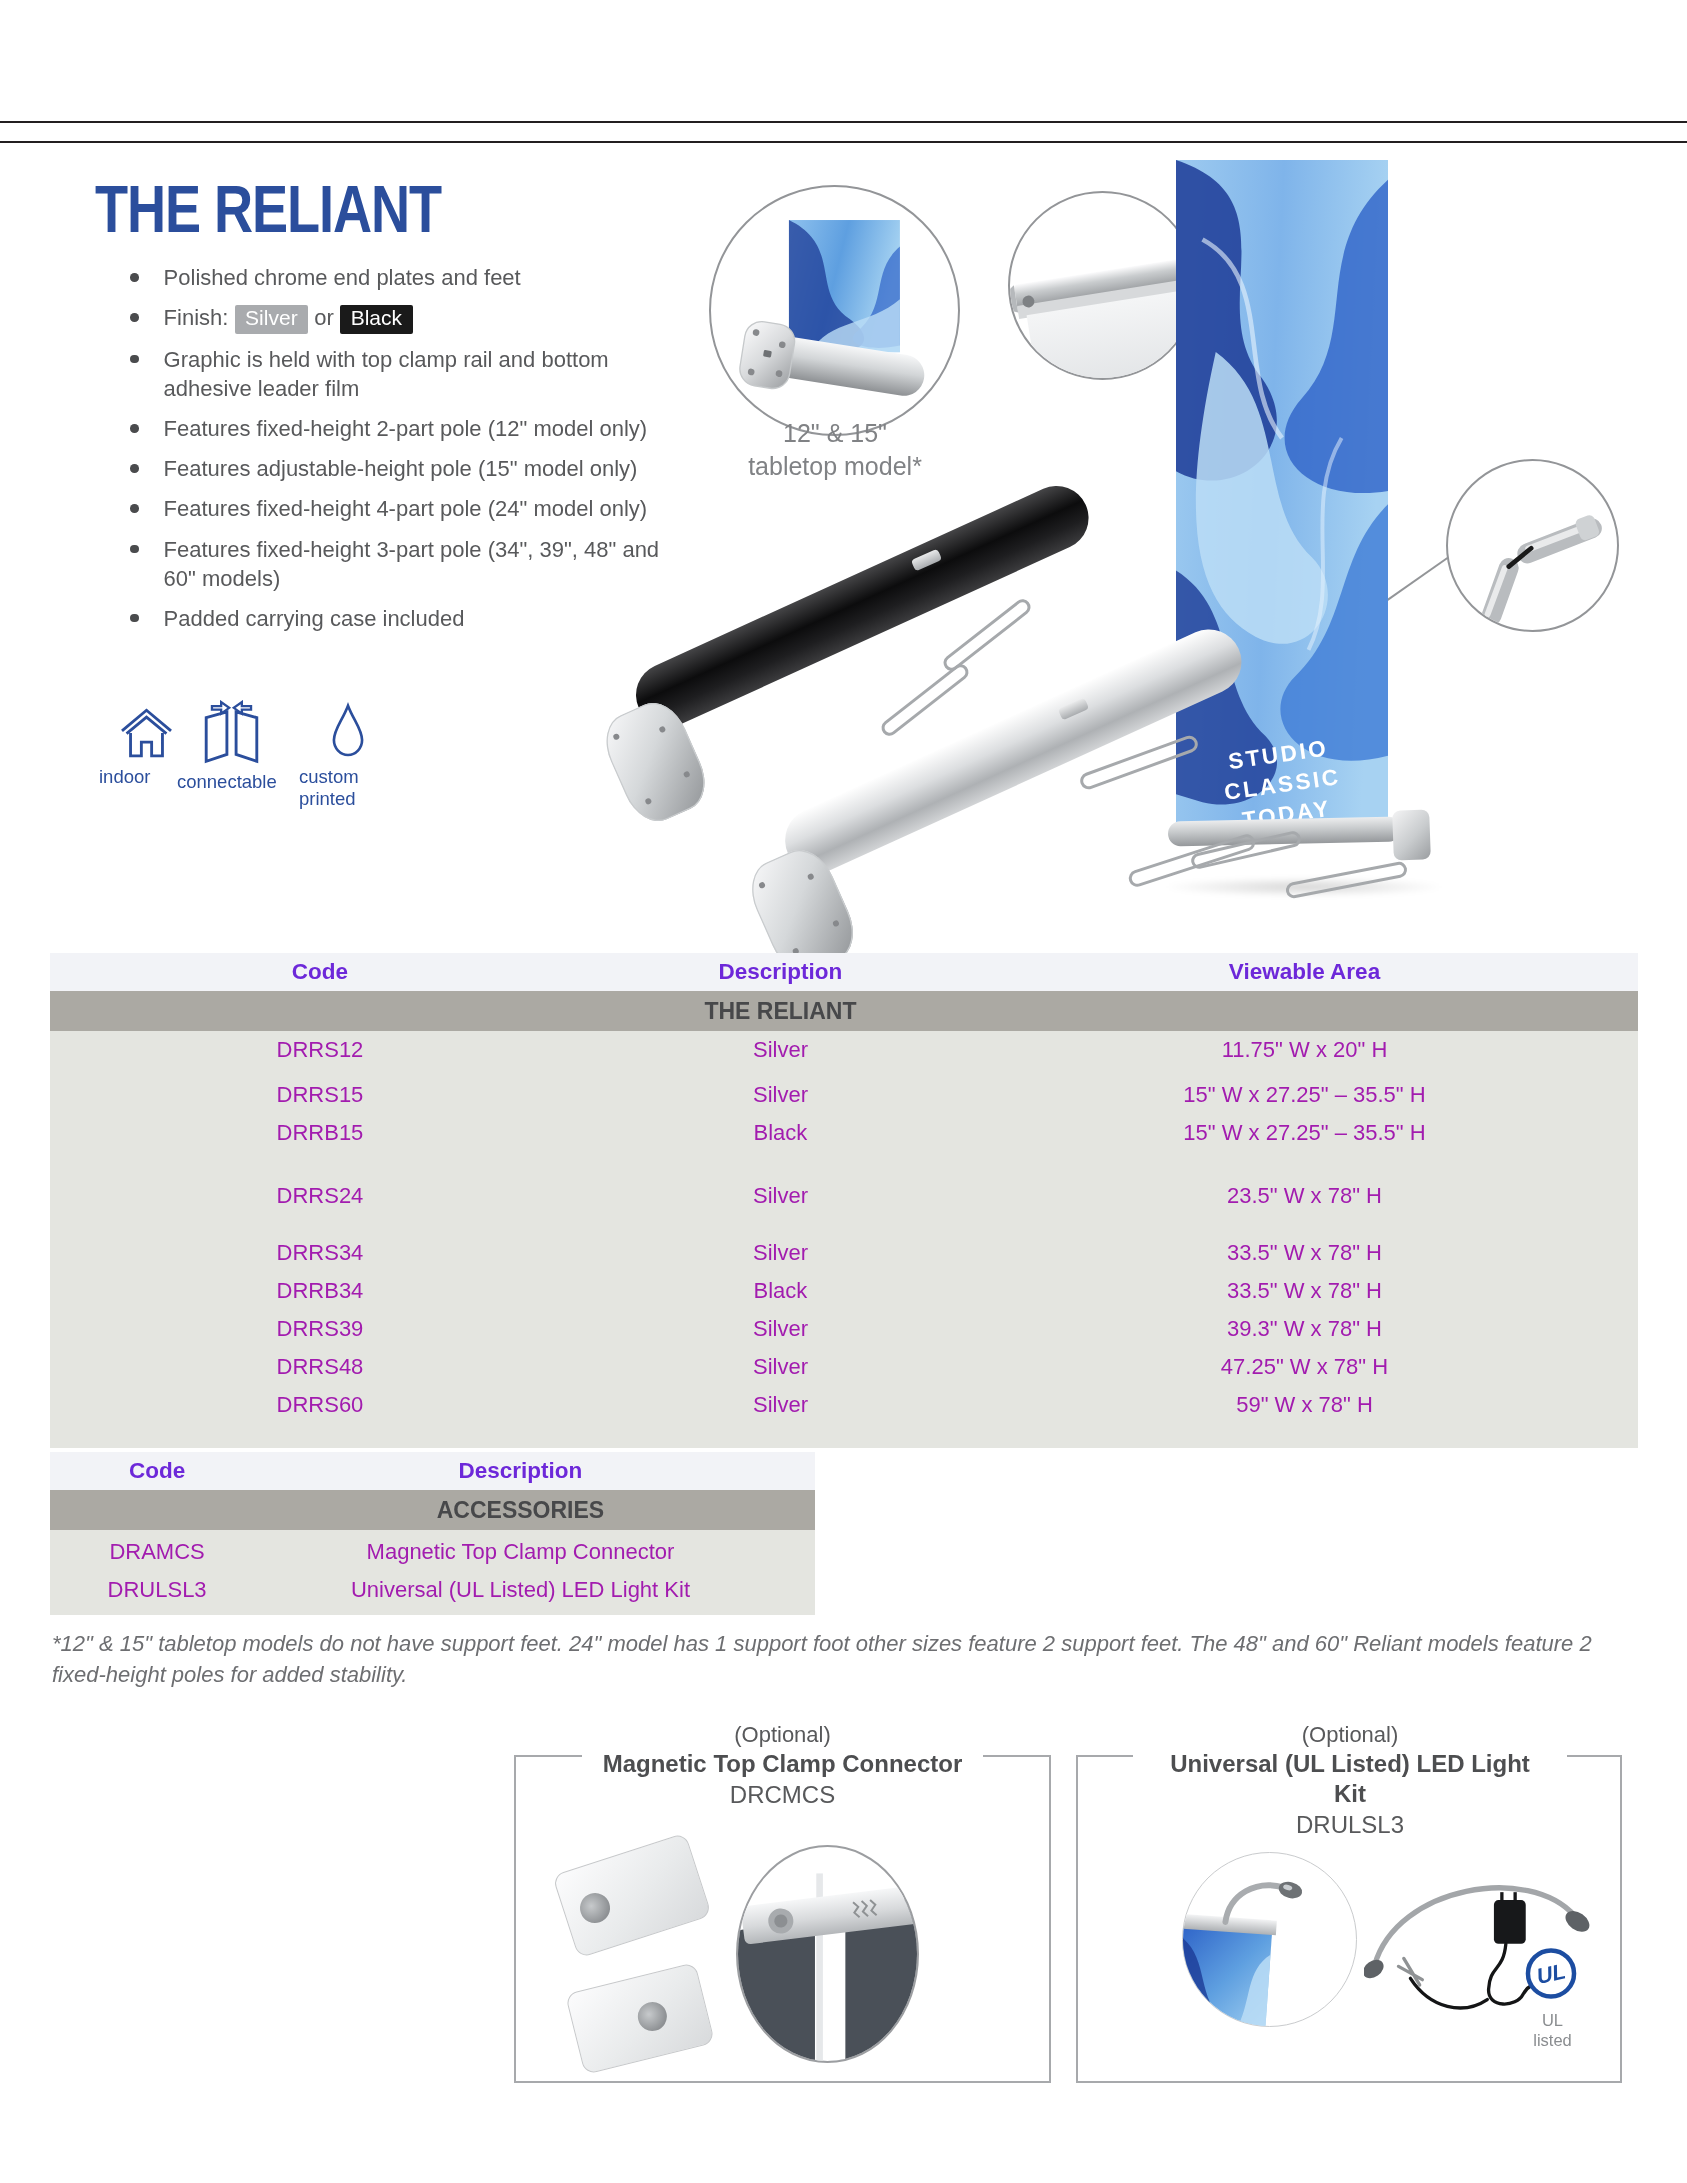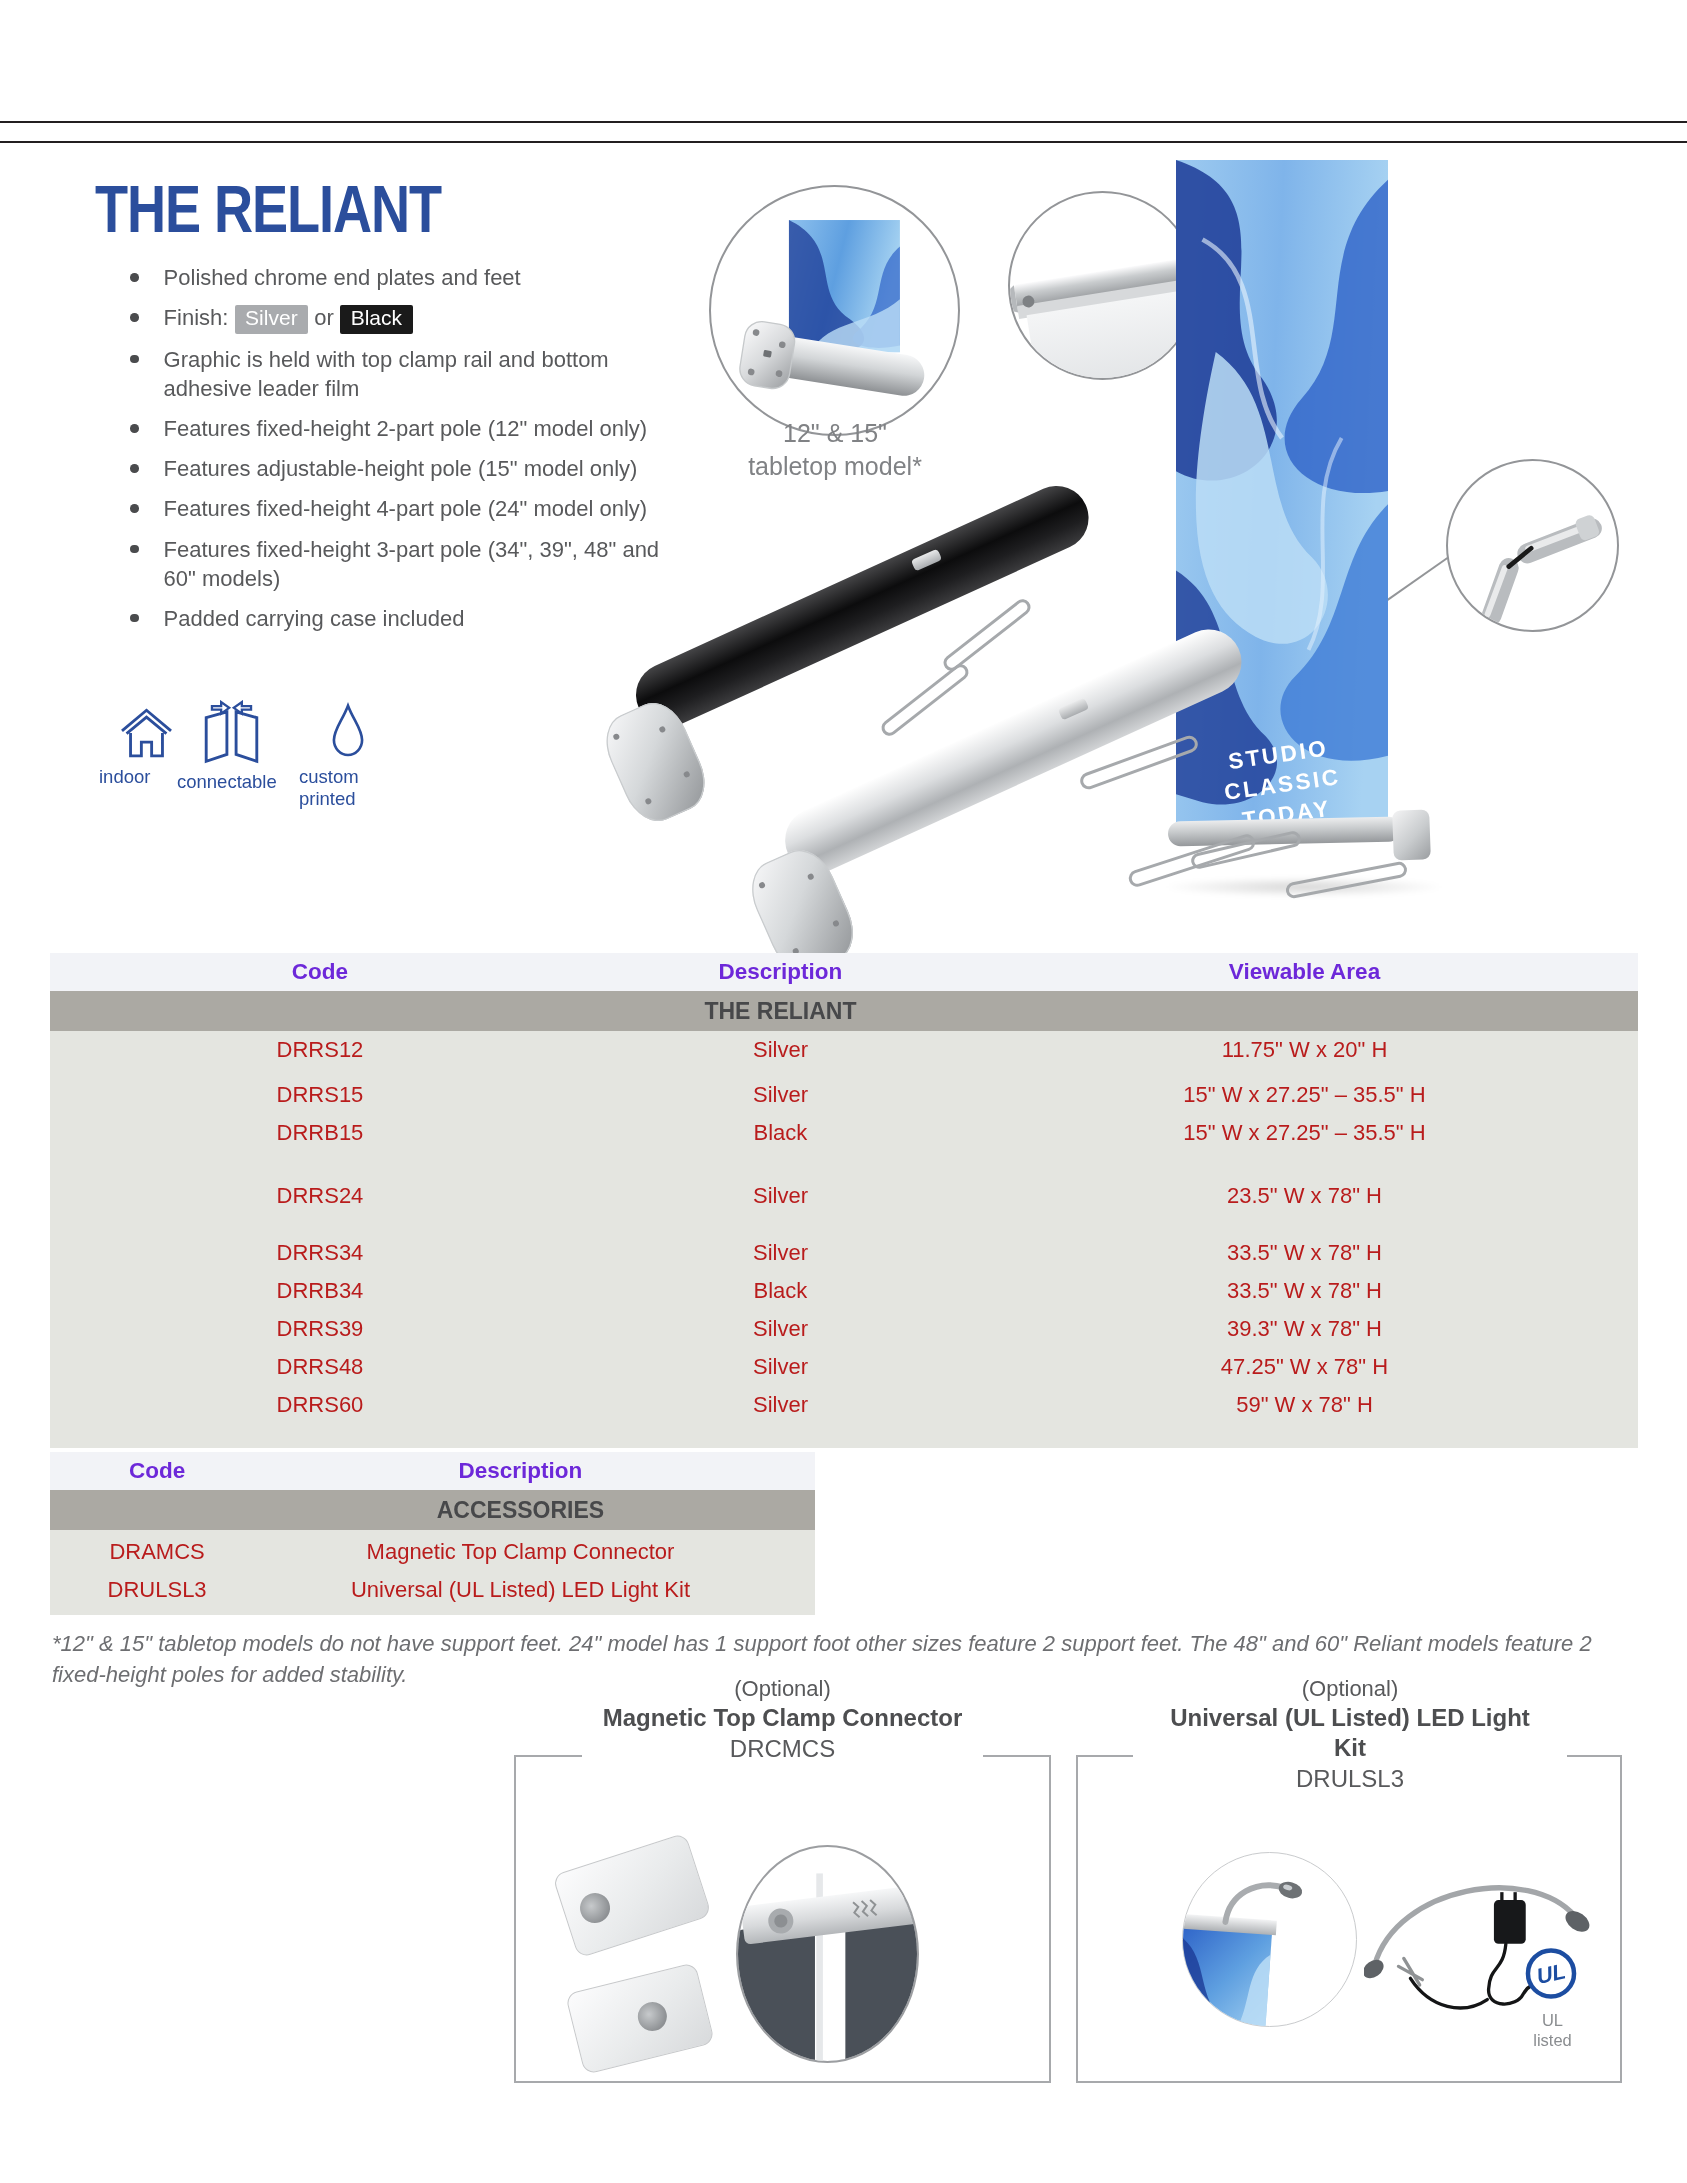--- a/index.html
+++ b/index.html
@@ -65,34 +65,34 @@
   #leaders { position:absolute; left:0; top:0; width:1687px; height:2183px; pointer-events:none; }
 
   
   #main-table { position:absolute; left:50px; top:953px; width:1588px; }
   .mt-grid { display:grid; grid-template-columns:34% 24% 42%; align-items:center; }
   .t-header { height:38px; background:#F2F3F7; font-weight:bold; font-size:22.5px; color:#6d28d9; }
   .t-header div { text-align:center; }
   .t-band { height:40px; background:#ABA9A3; font-weight:bold; font-size:23px; color:#47484A; }
   .t-band div { text-align:center; }
   .t-body { background:#E4E5E0; padding-bottom:24px; }
-  .t-row { height:38px; font-size:22px; color:#b91c1c; }
+  .t-row { height:38px; font-size:22px; color:#a21caf; }
   .t-row div { text-align:center; }
 
   #acc-table { position:absolute; left:50px; top:1452px; width:765px; }
   .ac-grid { display:grid; grid-template-columns:28% 67% 5%; align-items:center; }
   .ac-body { background:#E4E5E0; padding:2.6px 0 6.6px; }
 
   
   #footnote { position:absolute; left:52px; top:1628px; width:1545px; font-size:22px; line-height:31px;
               font-style:italic; color:#6D6E71; }
 
   
   .opt-box { position:absolute; top:1755px; height:328px; border:2px solid #A7A9AC; background:#fff; }
-  .opt-head { position:absolute; top:1674px; text-align:center; background:#fff; padding:0 18.5px 4px; z-index:5; }
+  .opt-head { position:absolute; top:1720px; text-align:center; background:#fff; padding:0 18.5px 4px; z-index:5; }
   .opt-optional { font-size:22px; line-height:29px; color:#58595B; }
   .opt-title { font-size:24px; line-height:30px; font-weight:bold; color:#4D4E50; }
   .opt-code { font-size:24px; line-height:32px; color:#58595B; }
 
   .clamp-piece { position:absolute; border:1.3px solid #C7C9CB; border-radius:12px;
                  background:linear-gradient(145deg,#FCFCFD 0%,#E9EBEC 55%,#D8DADC 100%); }
   .clamp-hole { position:absolute; border-radius:50%; background:radial-gradient(circle at 40% 40%, #C7CACC, #8E9194 70%); }
 
   #magnifier { position:absolute; left:736px; top:1845px; width:183px; height:218px; border:2px solid #9C9EA1;
                border-radius:50%; overflow:hidden; background:#fff; }

